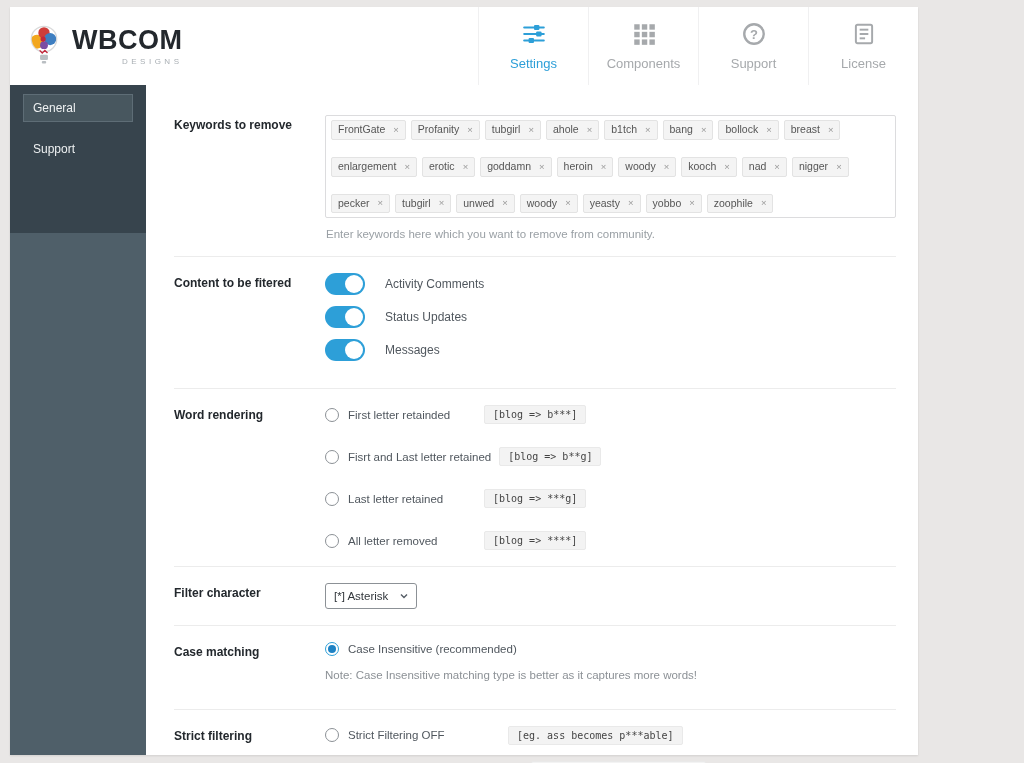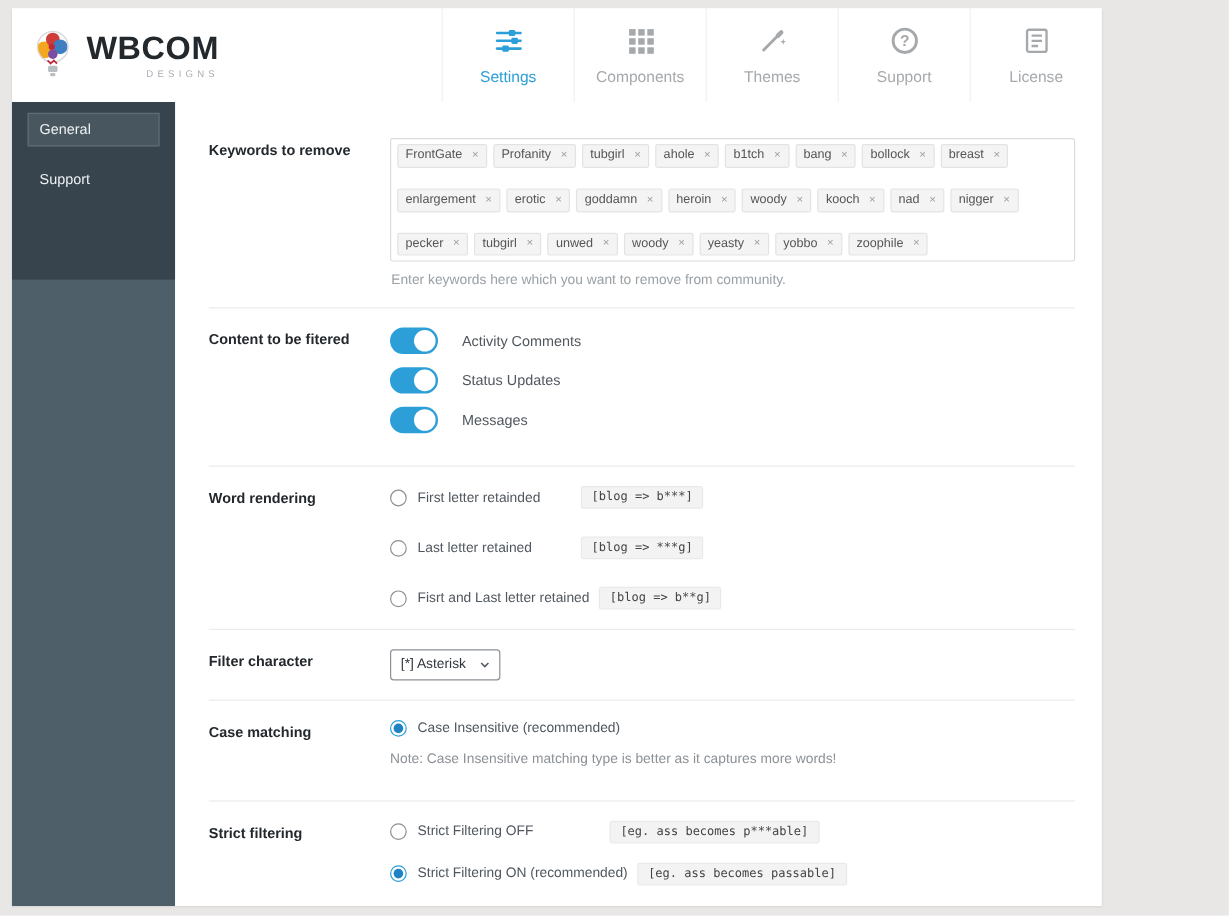--- a/index.html
+++ b/index.html
@@ -130,30 +130,20 @@
                 <rect x="3" y="17" width="5" height="5"></rect>
                 <rect x="10" y="17" width="5" height="5"></rect>
                 <rect x="17" y="17" width="5" height="5"></rect>
               </g>
             </svg>
           </span>
           <span class="tab-label">Components</span>
         </div>
         <div class="tab">
           <span class="tab-icon">
-            <svg viewBox="0 0 24 24" fill="none" stroke="currentColor" stroke-linecap="round">
-              <line x1="5" y1="19" x2="14.5" y2="9.5" stroke-width="2.2"></line>
-              <line x1="15.8" y1="8.2" x2="18.5" y2="5.5" stroke-width="3.4"></line>
-              <path d="M20 10.5l.6 1.7 1.7.6-1.7.6-.6 1.7-.6-1.7-1.7-.6 1.7-.6z" fill="currentColor" stroke="none"></path>
-            </svg>
-          </span>
-          <span class="tab-label">Themes</span>
-        </div>
-        <div class="tab">
-          <span class="tab-icon">
             <svg viewBox="0 0 24 24">
               <circle cx="12" cy="12" r="9" fill="none" stroke="currentColor" stroke-width="2.2"></circle>
               <text x="12" y="16.2" font-size="12" font-weight="bold" text-anchor="middle" fill="currentColor" font-family="Liberation Sans, sans-serif">?</text>
             </svg>
           </span>
           <span class="tab-label">Support</span>
         </div>
         <div class="tab">
           <span class="tab-icon">
             <svg viewBox="0 0 24 24" fill="none" stroke="currentColor" stroke-width="1.8">
@@ -309,27 +299,32 @@
       <section class="row">
         <div class="row-label">Word rendering</div>
         <div class="row-body opt-gap-lg w-word" id="word-options">
             <div class="opt-row">
               <span class="radio"></span>
               <span class="opt-label">First letter retainded</span>
               <span class="code-chip">[blog =&gt; b***]</span>
             </div>
             <div class="opt-row">
               <span class="radio"></span>
+              <span class="opt-label">Fisrt and Last letter retained</span>
+              <span class="code-chip">[blog =&gt; b**g]</span>
+            </div>
+            <div class="opt-row">
+              <span class="radio"></span>
               <span class="opt-label">Last letter retained</span>
               <span class="code-chip">[blog =&gt; ***g]</span>
             </div>
             <div class="opt-row">
               <span class="radio"></span>
-              <span class="opt-label">Fisrt and Last letter retained</span>
-              <span class="code-chip">[blog =&gt; b**g]</span>
+              <span class="opt-label">All letter removed</span>
+              <span class="code-chip">[blog =&gt; ****]</span>
             </div>
           </div>
       </section>
       <hr class="div">
 
       <section class="row">
         <div class="row-label">Filter character</div>
         <div class="row-body">
           <div class="select">
             <span>[*] Asterisk</span>

